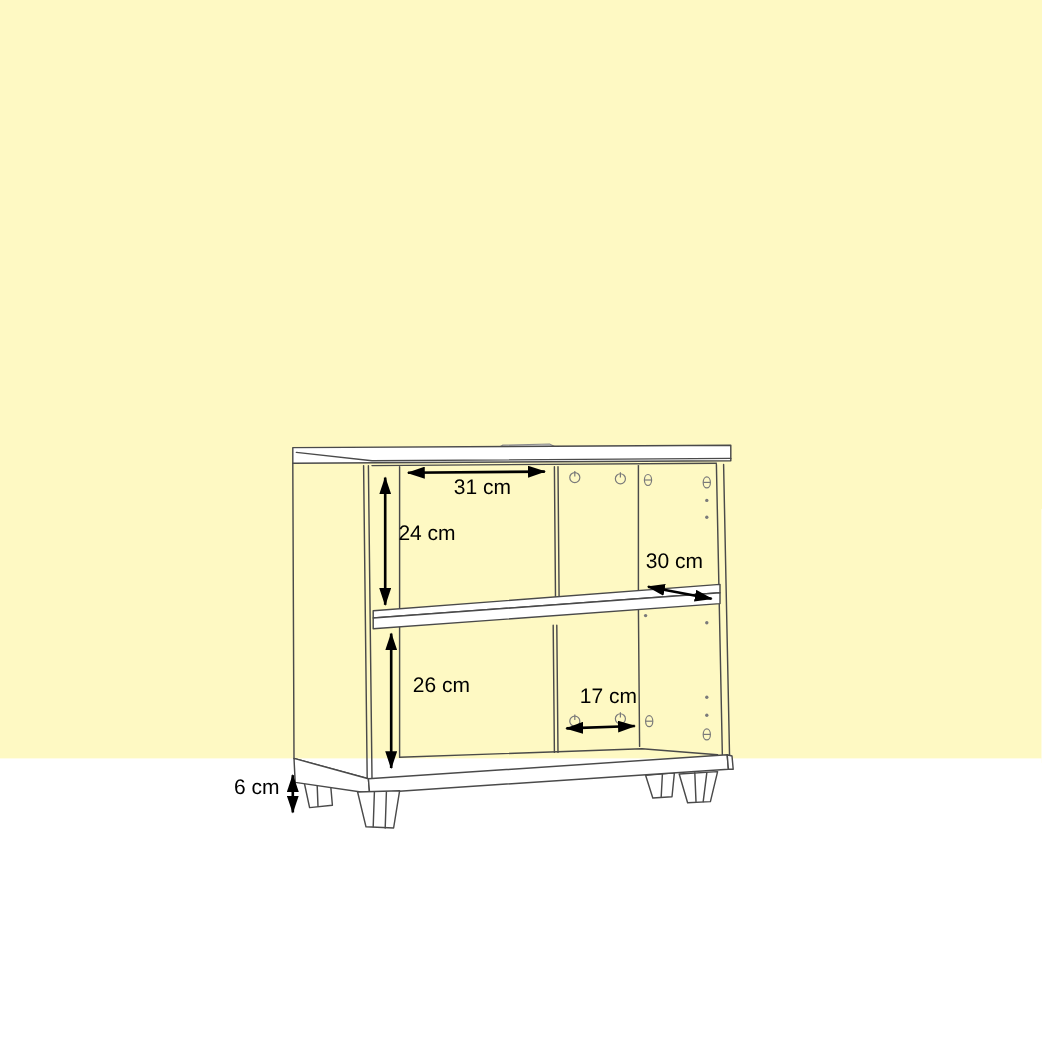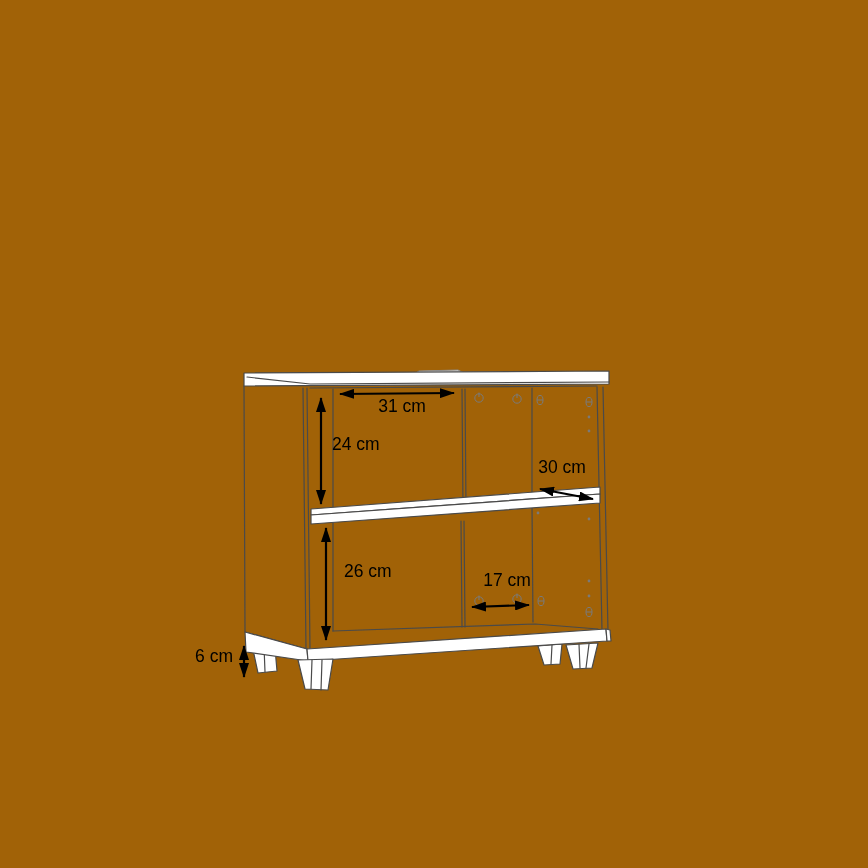--- a/index.html
+++ b/index.html
@@ -7,22 +7,22 @@
     padding: 0;
     background: #ffffff;
     width: 868px;
     height: 868px;
     overflow: hidden;
     font-family: "Liberation Sans", sans-serif;
   }
   .stage {
     position: relative;
     width: 868px;
-    height: 868px;
-    background: #a16207;
+    height: 632px;
+    background: #fef9c3;
   }
   svg { display: block; }
   .outline {
     fill: none;
     stroke: #4a4a4a;
     stroke-width: 1.2;
     stroke-linecap: round;
     stroke-linejoin: round;
   }
   .solidwhite {

